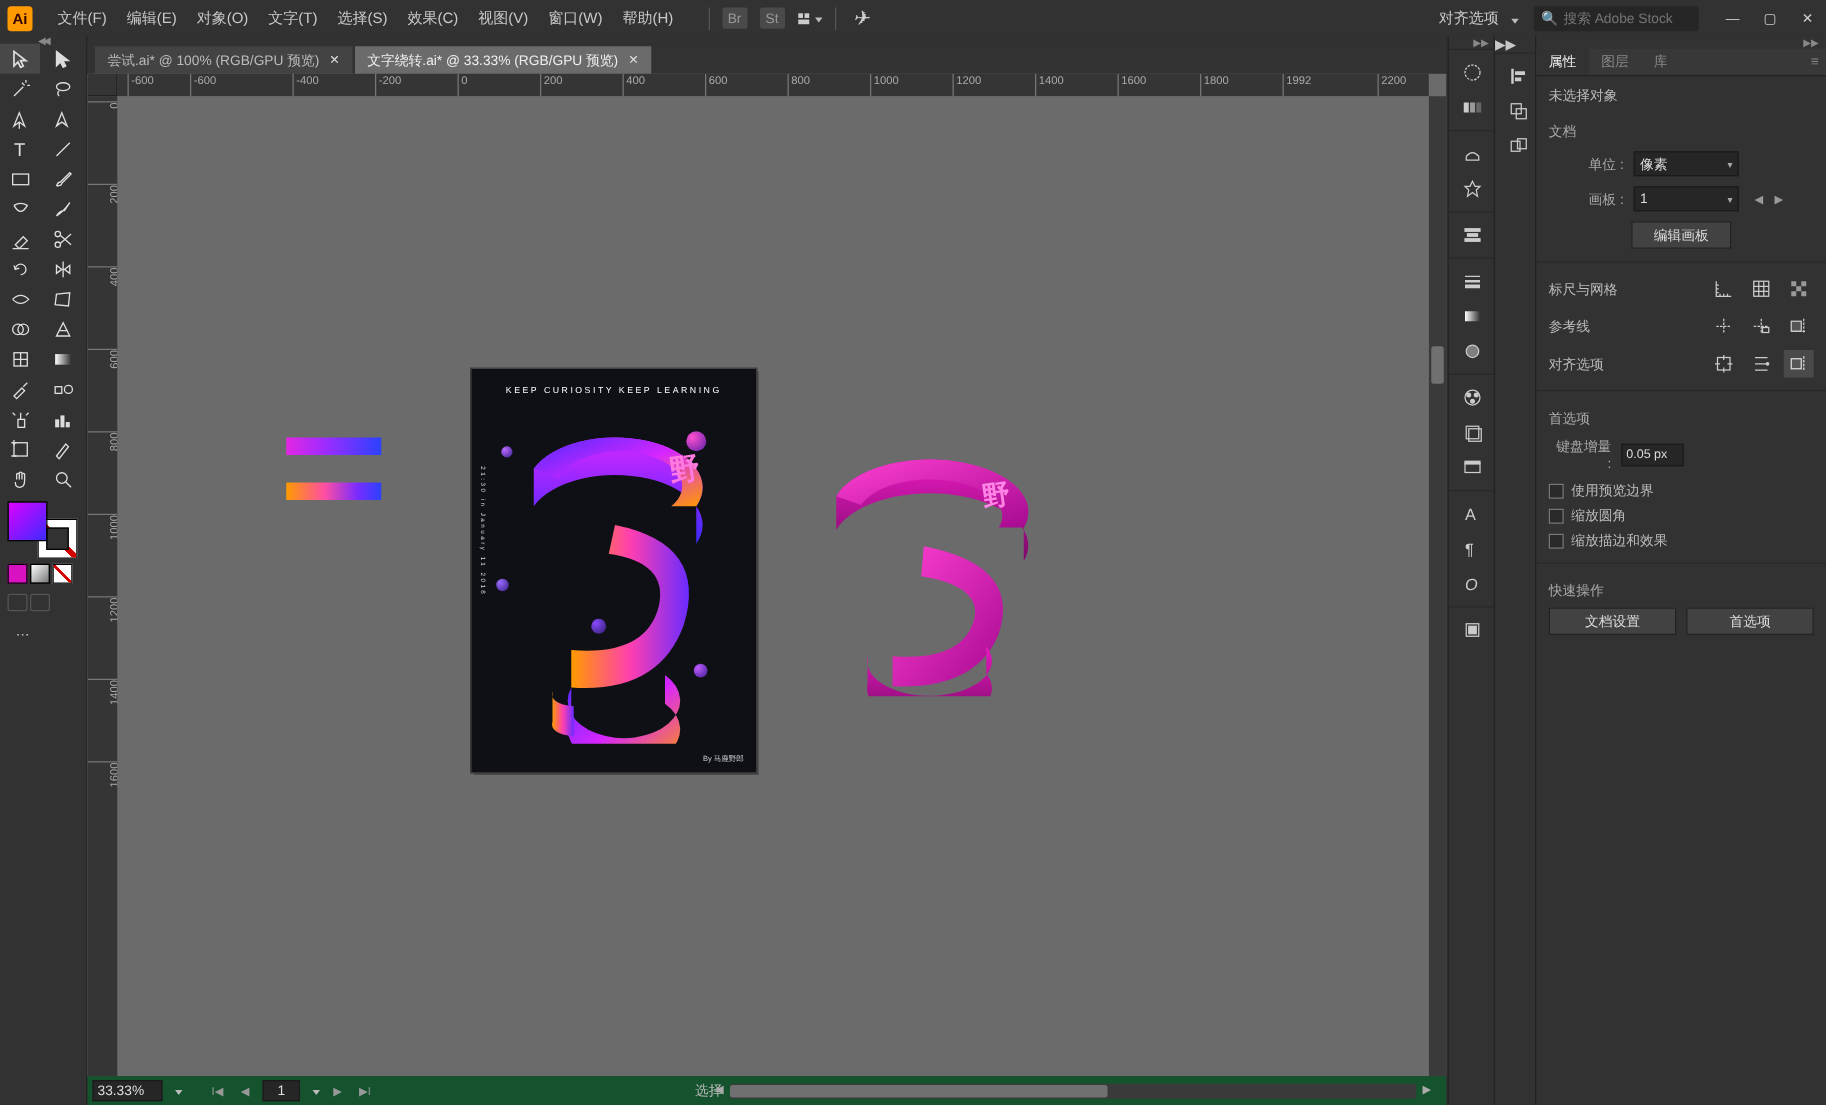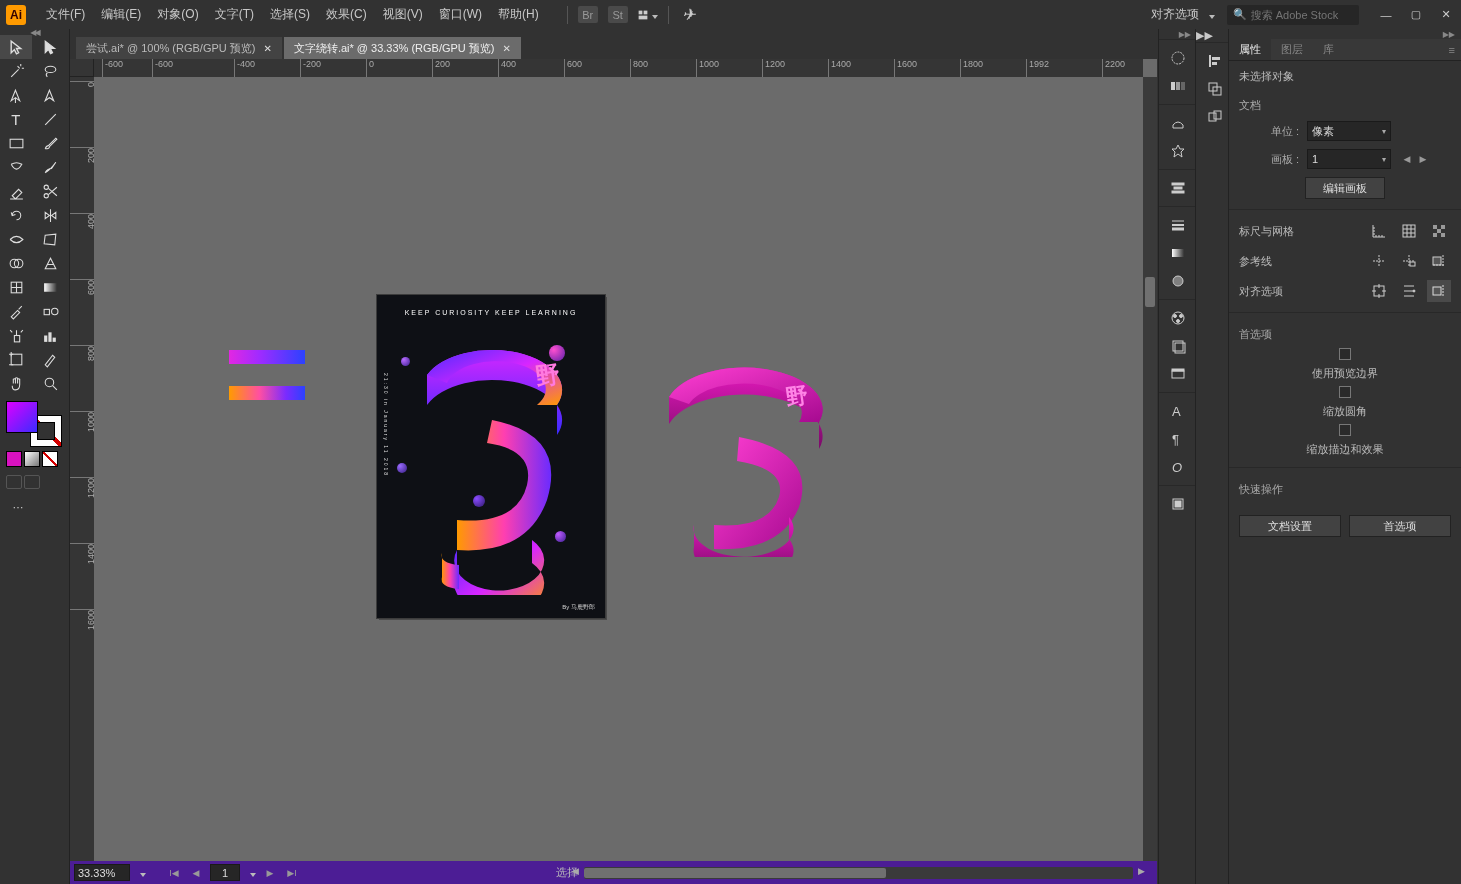--- a/index.html
+++ b/index.html
@@ -60,21 +60,21 @@
 .artboard { position:absolute; left:283px; top:218px; width:228px; height:323px; background:#0e1015; outline:1px solid #3c3c3c; box-shadow: 2px 2px 0 rgba(0,0,0,0.3); }
 .art-text-top { position:absolute; top:14px; left:0; right:0; text-align:center; font-size:7px; letter-spacing:2px; color:#fff; font-weight:500;}
 .art-text-side { position:absolute; left:6px; top:78px; font-size:5px; letter-spacing:2px; color:#ddd; writing-mode: vertical-rl;}
 .art-by { position:absolute; right:10px; bottom:6px; color:#d1d1d1; font-size:6px;}
 .shape3d { position:absolute; }
 .dot { position:absolute; border-radius:50%; }
 .mag-shape { position:absolute; left:545px; top:280px; width:200px; height:200px; }
 .grad-box { position:absolute; height:14px; width:76px; }
 
 
-.statusbar { position:absolute; left:70px; right:304px; bottom:0; height:23px; background:#4c1d95; display:flex; align-items:center; padding:0 4px; font-size:11px; color:#bbb; gap:6px;}
+.statusbar { position:absolute; left:70px; right:304px; bottom:0; height:23px; background:#14532d; display:flex; align-items:center; padding:0 4px; font-size:11px; color:#bbb; gap:6px;}
 .zoom-input { width:56px; height:17px; background:#262626; border:1px solid #1a1a1a; color:#ddd; font-size:11px; padding:0 3px; }
 .nav-btn { width:16px; height:14px; display:flex; align-items:center; justify-content:center; color:#999; font-size:9px;}
 .status-sel { margin-left: 250px; }
 .hscroll { flex:1; height:12px; background:#3a3a3a; position:relative; border-radius:2px;}
 .hscroll-thumb { position:absolute; left:0; width:55%; top:1px; bottom:1px; background:#707070; border-radius:2px;}
 
 
 .dock-strip { position:absolute; right:233px; top:0; width:37px; bottom:0; background:#323232; border-left:1px solid #222;}
 .dock-strip .grip { height:10px; display:flex; justify-content:flex-end; padding-right:4px; align-items:center; color:#888; font-size:8px;}
 .strip-group { border-top: 1px solid #282828; padding: 4px 0;}
@@ -92,24 +92,24 @@
 .ptab.active { color:#eee; background:#323232;font-family:Liberation Serif, serif;}
 .prop-body { padding:8px 10px; font-size:11px; color:#bbb;}
 .label-row { display:flex; align-items:center; margin:8px 0; }
 .label-row .lbl { flex:0 0 68px; text-align:right; padding-right:8px; color:#aaa;}
 .sel-box { height:20px; background:#262626; border:1px solid #1a1a1a; color:#ddd; font-size:11px; padding:0 4px; display:flex; align-items:center; justify-content:space-between; gap:4px;}
 .sel-box .arr { font-size:8px; color:#aaa;}
 .btn { height:22px; background:#424242; border:1px solid #222; color:#ddd; font-size:11px; padding:0 10px; display:flex; align-items:center; justify-content:center;}
 .section-title { color:#aaa; margin:14px 0 6px; font-size:11px;}
 .icon-row { display:flex; gap:6px; align-items:center;}
 .icon-row .ibtn { width:24px; height:22px; display:flex; align-items:center; justify-content:center; color:#ccc; border:1px solid transparent;}
-.cb-row { display:flex; align-items:center; gap:6px; margin:5px 0; color:#bbb;flex-direction:column;}
+.cb-row { display:flex; align-items:center; gap:6px; margin:5px 0; color:#bbb;}
 .cb { width:12px; height:12px; border:1px solid #777; background:#2a2a2a;}
 .num-input { width:50px; height:18px; background:#262626; border:1px solid #1a1a1a; color:#ddd; font-size:10px; padding:0 3px; text-align:left;}
-.two-btns { display:flex; gap:8px; margin-top:18px;}
+.two-btns { display:flex; gap:8px; margin-top:6px;}
 .two-btns .btn { flex:1; }
 hr.sep { border:none; border-top:1px solid #282828; margin: 10px -10px;}
 
 
 .chev::after{ content:''; display:inline-block; width:0;height:0;border-left:3px solid transparent;border-right:3px solid transparent;border-top:4px solid #bbb; margin-left:4px;}
 </style>
 </head>
 <body>
 
 <div class="title-bar">
@@ -703,20 +703,24 @@
           <div class="ibtn" style="background:#4a4a4a;">
               <svg width="16" height="16" viewBox="0 0 16 16" stroke="#ddd" fill="#555">
                 <rect x="2" y="4" width="8" height="8"></rect>
                 <path d="M12 2 L12 14" stroke-dasharray="2 1"></path>
               </svg>
             </div>
         </div>
       </div>
       <hr class="sep">
       <div class="section-title">首选项</div>
+      <div class="label-row">
+        <div class="lbl" style="flex:0 0 58px;">键盘增量 :</div>
+        <input class="num-input" value="0.05 px" style="">
+      </div>
       <div class="cb-row">
           <div class="cb"></div>
           <span>使用预览边界</span>
         </div>
       <div class="cb-row">
           <div class="cb"></div>
           <span>缩放圆角</span>
         </div>
       <div class="cb-row">
           <div class="cb"></div>

